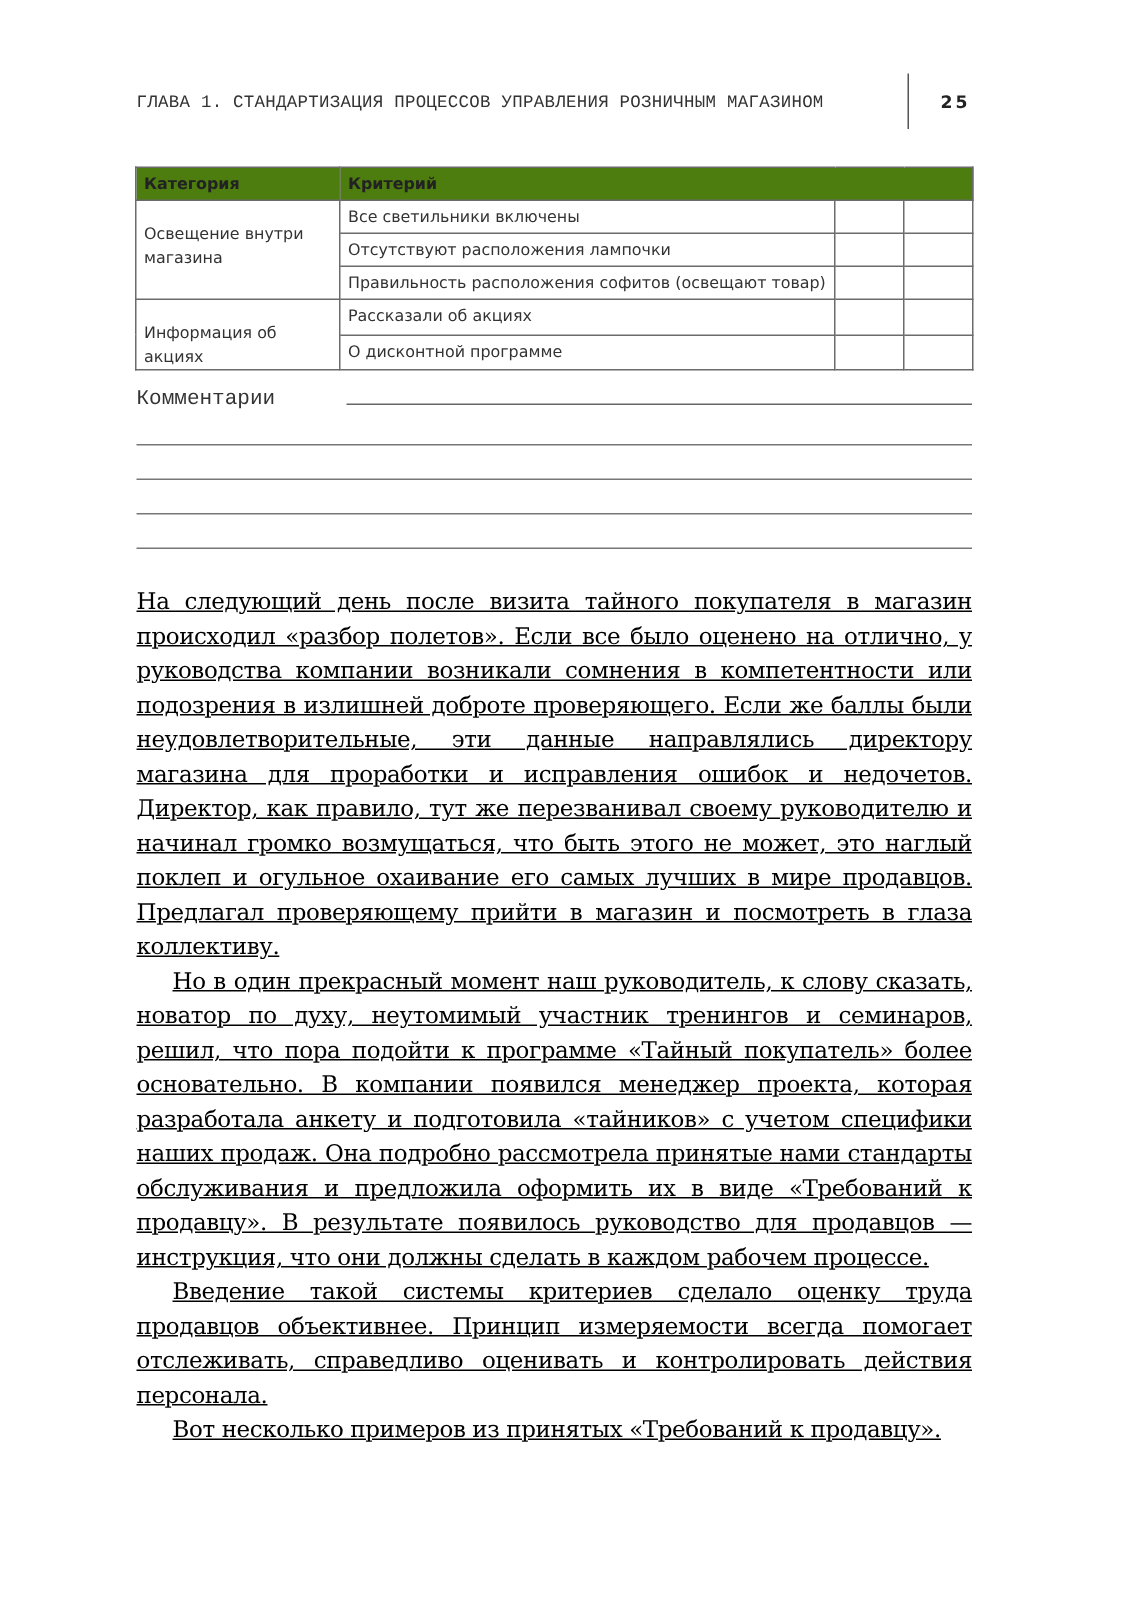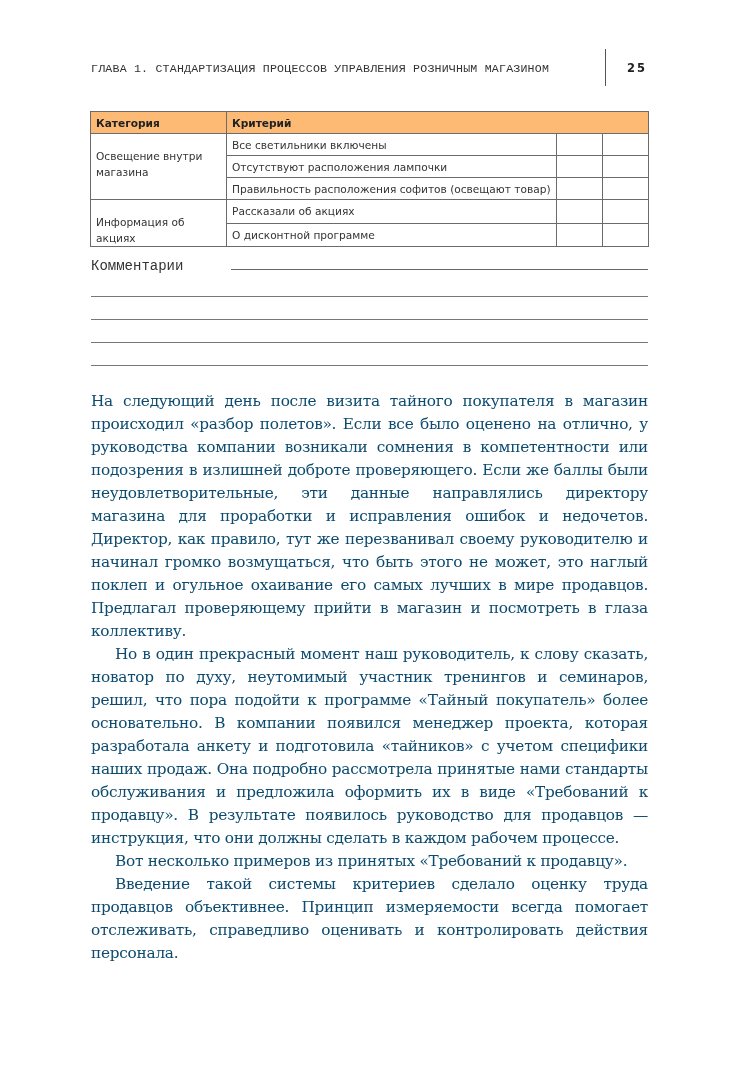--- a/index.html
+++ b/index.html
@@ -12,31 +12,31 @@
   .head-rule { position: absolute; left: 605px; top: 49px; width: 1px; height: 37px; background: #555; }
   .page-num {
     position: absolute; left: 627px; top: 61px;
     font-family: "DejaVu Sans", sans-serif; font-weight: bold; font-size: 11.5px; letter-spacing: 2px; color: #222;
   }
   table.crit {
     position: absolute; left: 90px; top: 111px; width: 559px;
     border-collapse: collapse; font-family: "DejaVu Sans", sans-serif; font-size: 10.6px; color: #333;
   }
   table.crit td, table.crit th { border: 1px solid #6b6b6b; padding: 0 5px; height: 21px; vertical-align: middle; text-align: left; }
-  table.crit th { background: #fdba74; font-weight: bold; height: 21px; color: #222; }
+  table.crit th { background: #4d7c0f; font-weight: bold; height: 21px; color: #222; }
   table.crit td.cat { vertical-align: top; padding-top: 14px; line-height: 16px; width: 125px; }
   table.crit td.box { width: 35px; }
   .comments { position: absolute; left: 91px; top: 258px; width: 557px; font-family: "Liberation Mono", monospace; font-size: 14px; color: #333; }
   .comments .first { display: flex; align-items: flex-end; gap: 44px; }
   .comments .first .line { flex: 1; border-bottom: 1px solid #666; margin-left: 4px; margin-bottom: 4px; }
   .comments .line-row { height: 22px; border-bottom: 1px solid #777; }
   .body-text {
     position: absolute; left: 91px; top: 390px; width: 557px;
-    font-family: "DejaVu Serif", serif; font-size: 15.3px; line-height: 23px; color: #0c4a6e;
-    text-align: justify; letter-spacing: -0.25px;
+    font-family: "DejaVu Serif", serif; font-size: 15.3px; line-height: 23px; color: #000000;
+    text-align: justify; letter-spacing: -0.25px; text-decoration: underline;
   }
   .body-text p { margin: 0; }
   .body-text p.indent { text-indent: 24px; }
 </style>
 </head>
 <body>
 
 <div class="running-head">ГЛАВА 1. СТАНДАРТИЗАЦИЯ ПРОЦЕССОВ УПРАВЛЕНИЯ РОЗНИЧНЫМ МАГАЗИНОМ</div>
 <div class="head-rule"></div>
 <div class="page-num">25</div>
@@ -84,15 +84,15 @@
   </div>
   <div class="line-row"></div>
   <div class="line-row"></div>
   <div class="line-row"></div>
   <div class="line-row"></div>
 </div>
 
 <div class="body-text">
   <p>На следующий день после визита тайного покупателя в магазин происходил «разбор полетов». Если все было оценено на отлично, у руководства компании возникали сомнения в компетентности или подозрения в излишней доброте проверяющего. Если же баллы были неудовлетворительные, эти данные направлялись директору магазина для проработки и исправления ошибок и недочетов. Директор, как правило, тут же перезванивал своему руководителю и начинал громко возмущаться, что быть этого не может, это наглый поклеп и огульное охаивание его самых лучших в мире продавцов. Предлагал проверяющему прийти в магазин и посмотреть в глаза коллективу.</p>
   <p class="indent">Но в один прекрасный момент наш руководитель, к слову сказать, новатор по духу, неутомимый участник тренингов и семинаров, решил, что пора подойти к программе «Тайный покупатель» более основательно. В компании появился менеджер проекта, которая разработала анкету и подготовила «тайников» с учетом специфики наших продаж. Она подробно рассмотрела принятые нами стандарты обслуживания и предложила оформить их в виде «Требований к продавцу». В результате появилось руководство для продавцов — инструкция, что они должны сделать в каждом рабочем процессе.</p>
+  <p class="indent">Введение такой системы критериев сделало оценку труда продавцов объективнее. Принцип измеряемости всегда помогает отслеживать, справедливо оценивать и контролировать действия персонала.</p>
   <p class="indent">Вот несколько примеров из принятых «Требований к продавцу».</p>
-  <p class="indent">Введение такой системы критериев сделало оценку труда продавцов объективнее. Принцип измеряемости всегда помогает отслеживать, справедливо оценивать и контролировать действия персонала.</p>
 </div>
 
 </body></html>

